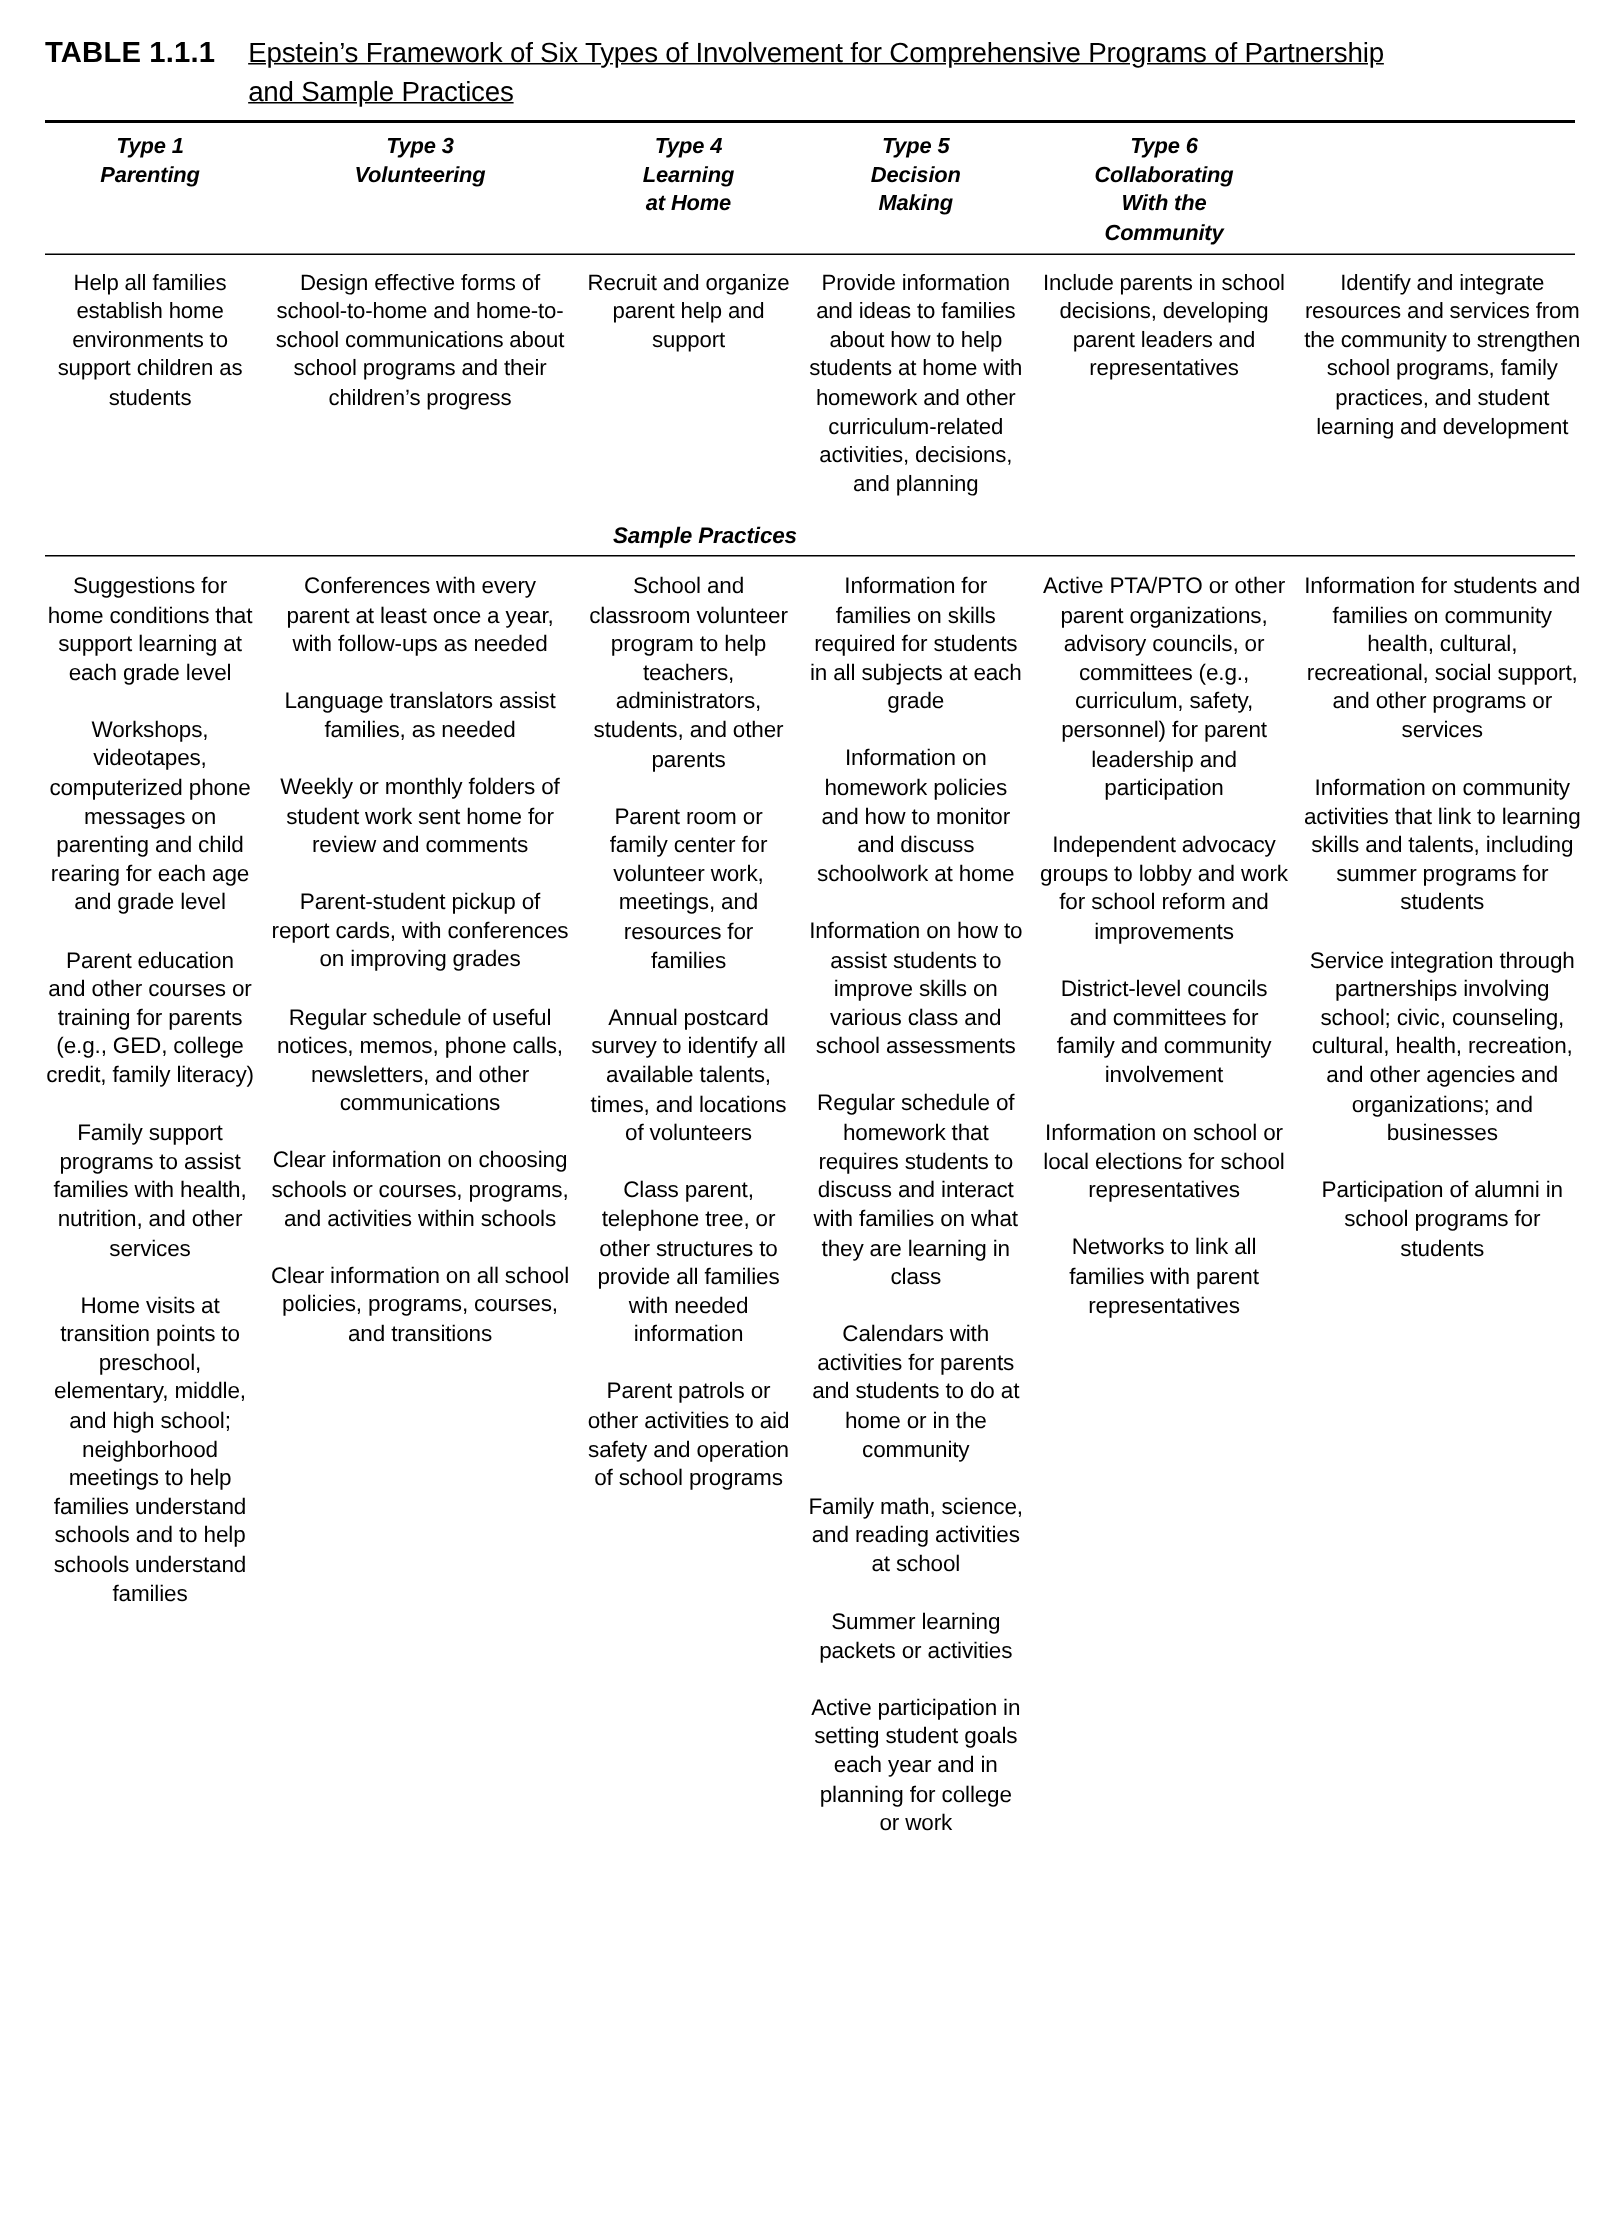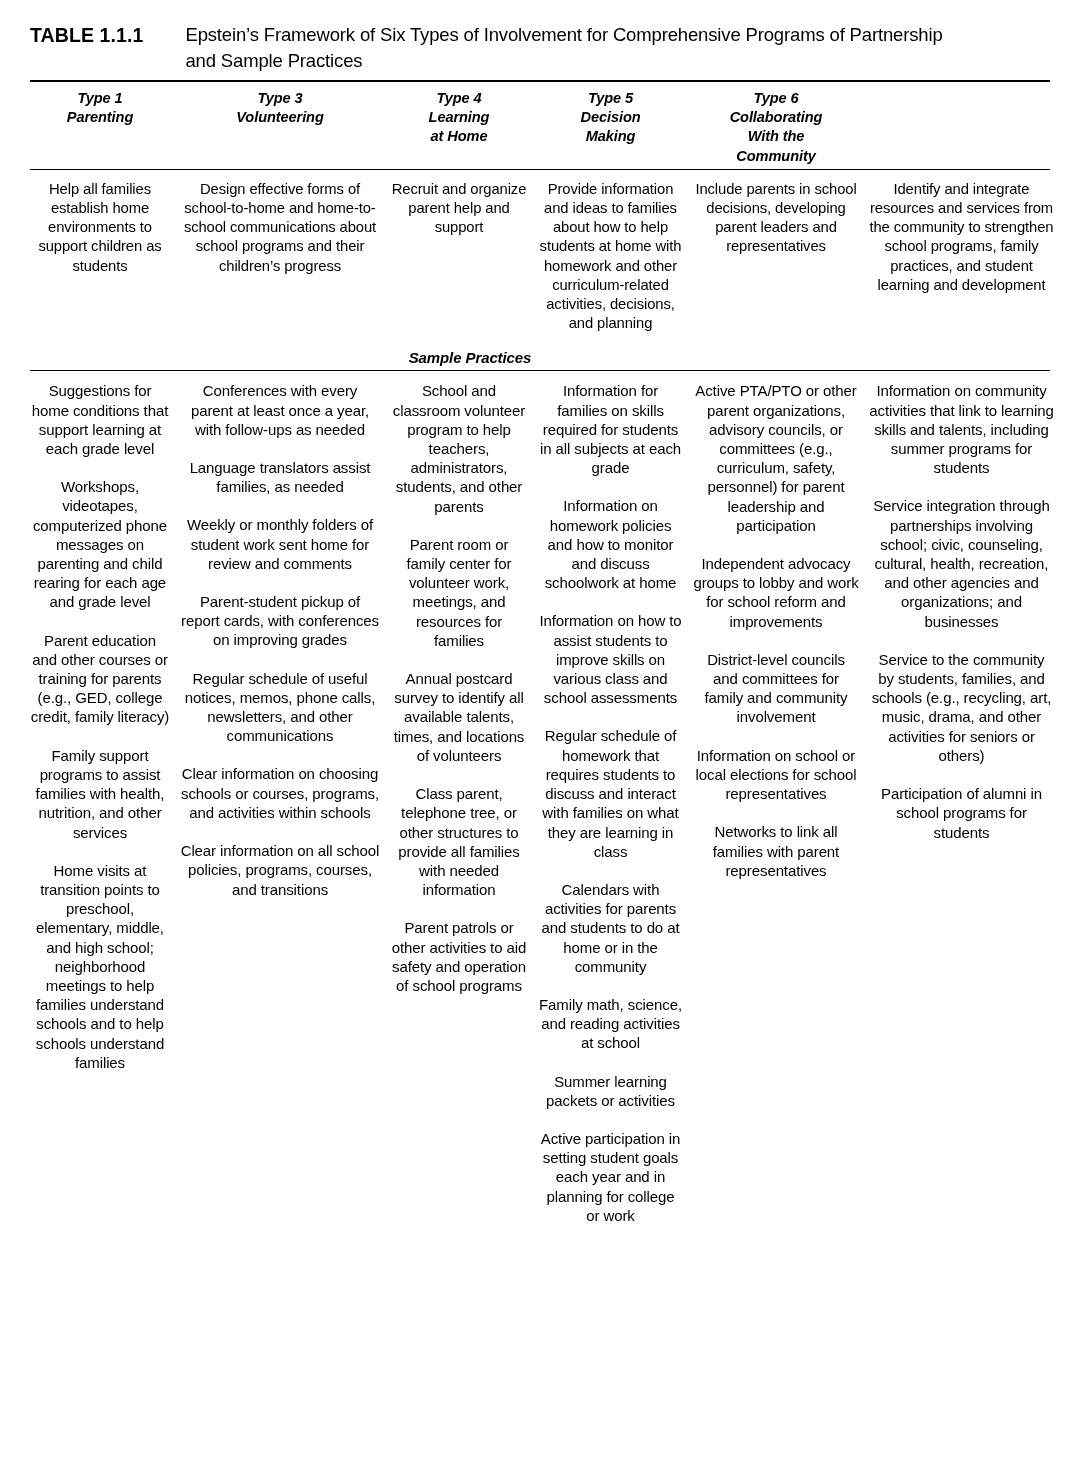--- a/index.html
+++ b/index.html
@@ -23,35 +23,35 @@
     box-sizing: border-box;
     padding: 22px 28px 0 30px;
     background: #ffffff;
   }
 
   
   .caption {
     display: flex;
     align-items: flex-start;
     padding-bottom: 6px;
-    gap: 20px;
   }
   .caption-label {
     font-weight: bold;
     font-size: 19.5px;
     letter-spacing: 0.1px;
     white-space: nowrap;
     padding-right: 22px;
     line-height: 26px;
   }
   .caption-text {
     font-size: 18.5px;
     line-height: 26px;
     max-width: 760px;
     letter-spacing: -0.15px;
+    text-decoration: underline;
   }
 
   
   .rule-thick {
     border-top: 2.4px solid #000;
     width: 100%;
   }
   .rule-thin {
     border-top: 1.6px solid #000;
     width: 100%;
@@ -211,20 +211,20 @@
         <p class="prac-item">Active participation in setting student goals each year and in planning for college or work</p>
       </div>
     <div class="cell prac-cell">
         <p class="prac-item">Active PTA/PTO or other parent organizations, advisory councils, or committees (e.g., curriculum, safety, personnel) for parent leadership and participation</p>
         <p class="prac-item">Independent advocacy groups to lobby and work for school reform and improvements</p>
         <p class="prac-item">District-level councils and committees for family and community involvement</p>
         <p class="prac-item">Information on school or local elections for school representatives</p>
         <p class="prac-item">Networks to link all families with parent representatives</p>
       </div>
     <div class="cell prac-cell">
+        <p class="prac-item">Information for students and families on community health, cultural, recreational, social support, and other programs or services</p>
         <p class="prac-item">Information on community activities that link to learning skills and talents, including summer programs for students</p>
         <p class="prac-item">Service integration through partnerships involving school; civic, counseling, cultural, health, recreation, and other agencies and organizations; and businesses</p>
-        <p class="prac-item">Service to the community by students, families, and schools (e.g., recycling, art, music, drama, and other activities for seniors or others)</p>
         <p class="prac-item">Participation of alumni in school programs for students</p>
       </div>
   </div>
 
 </div>
 
 </body></html>

